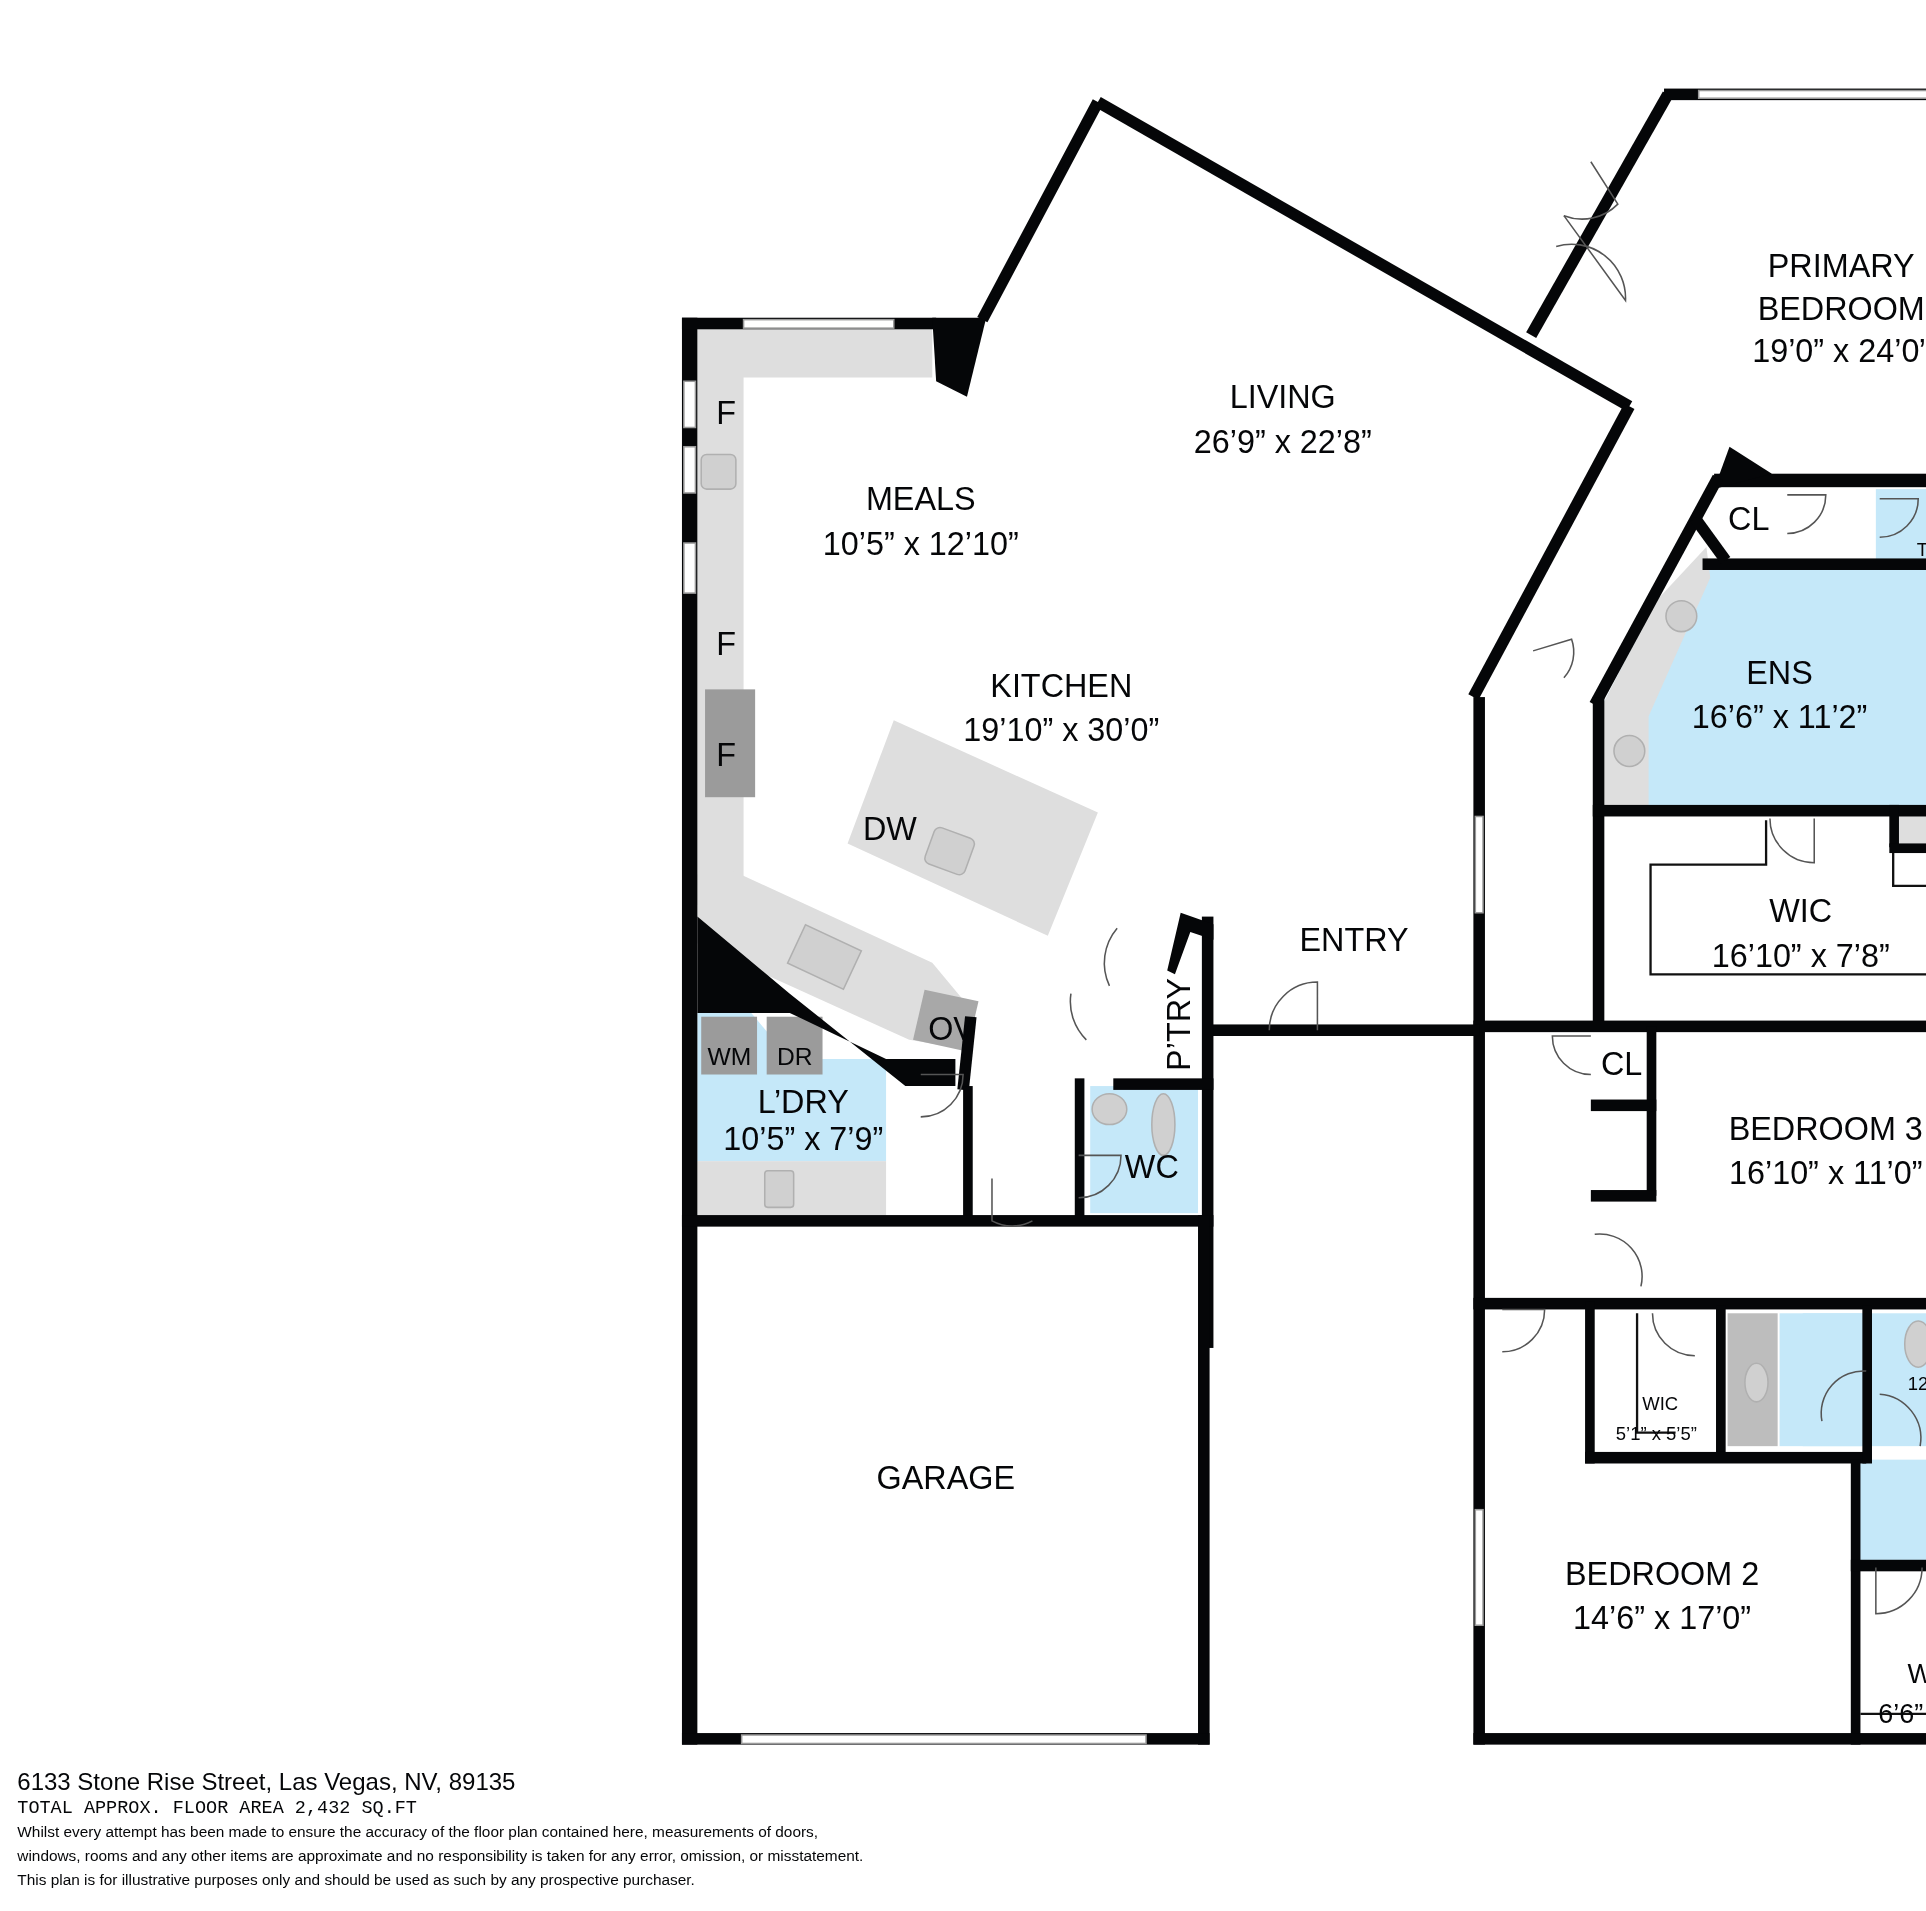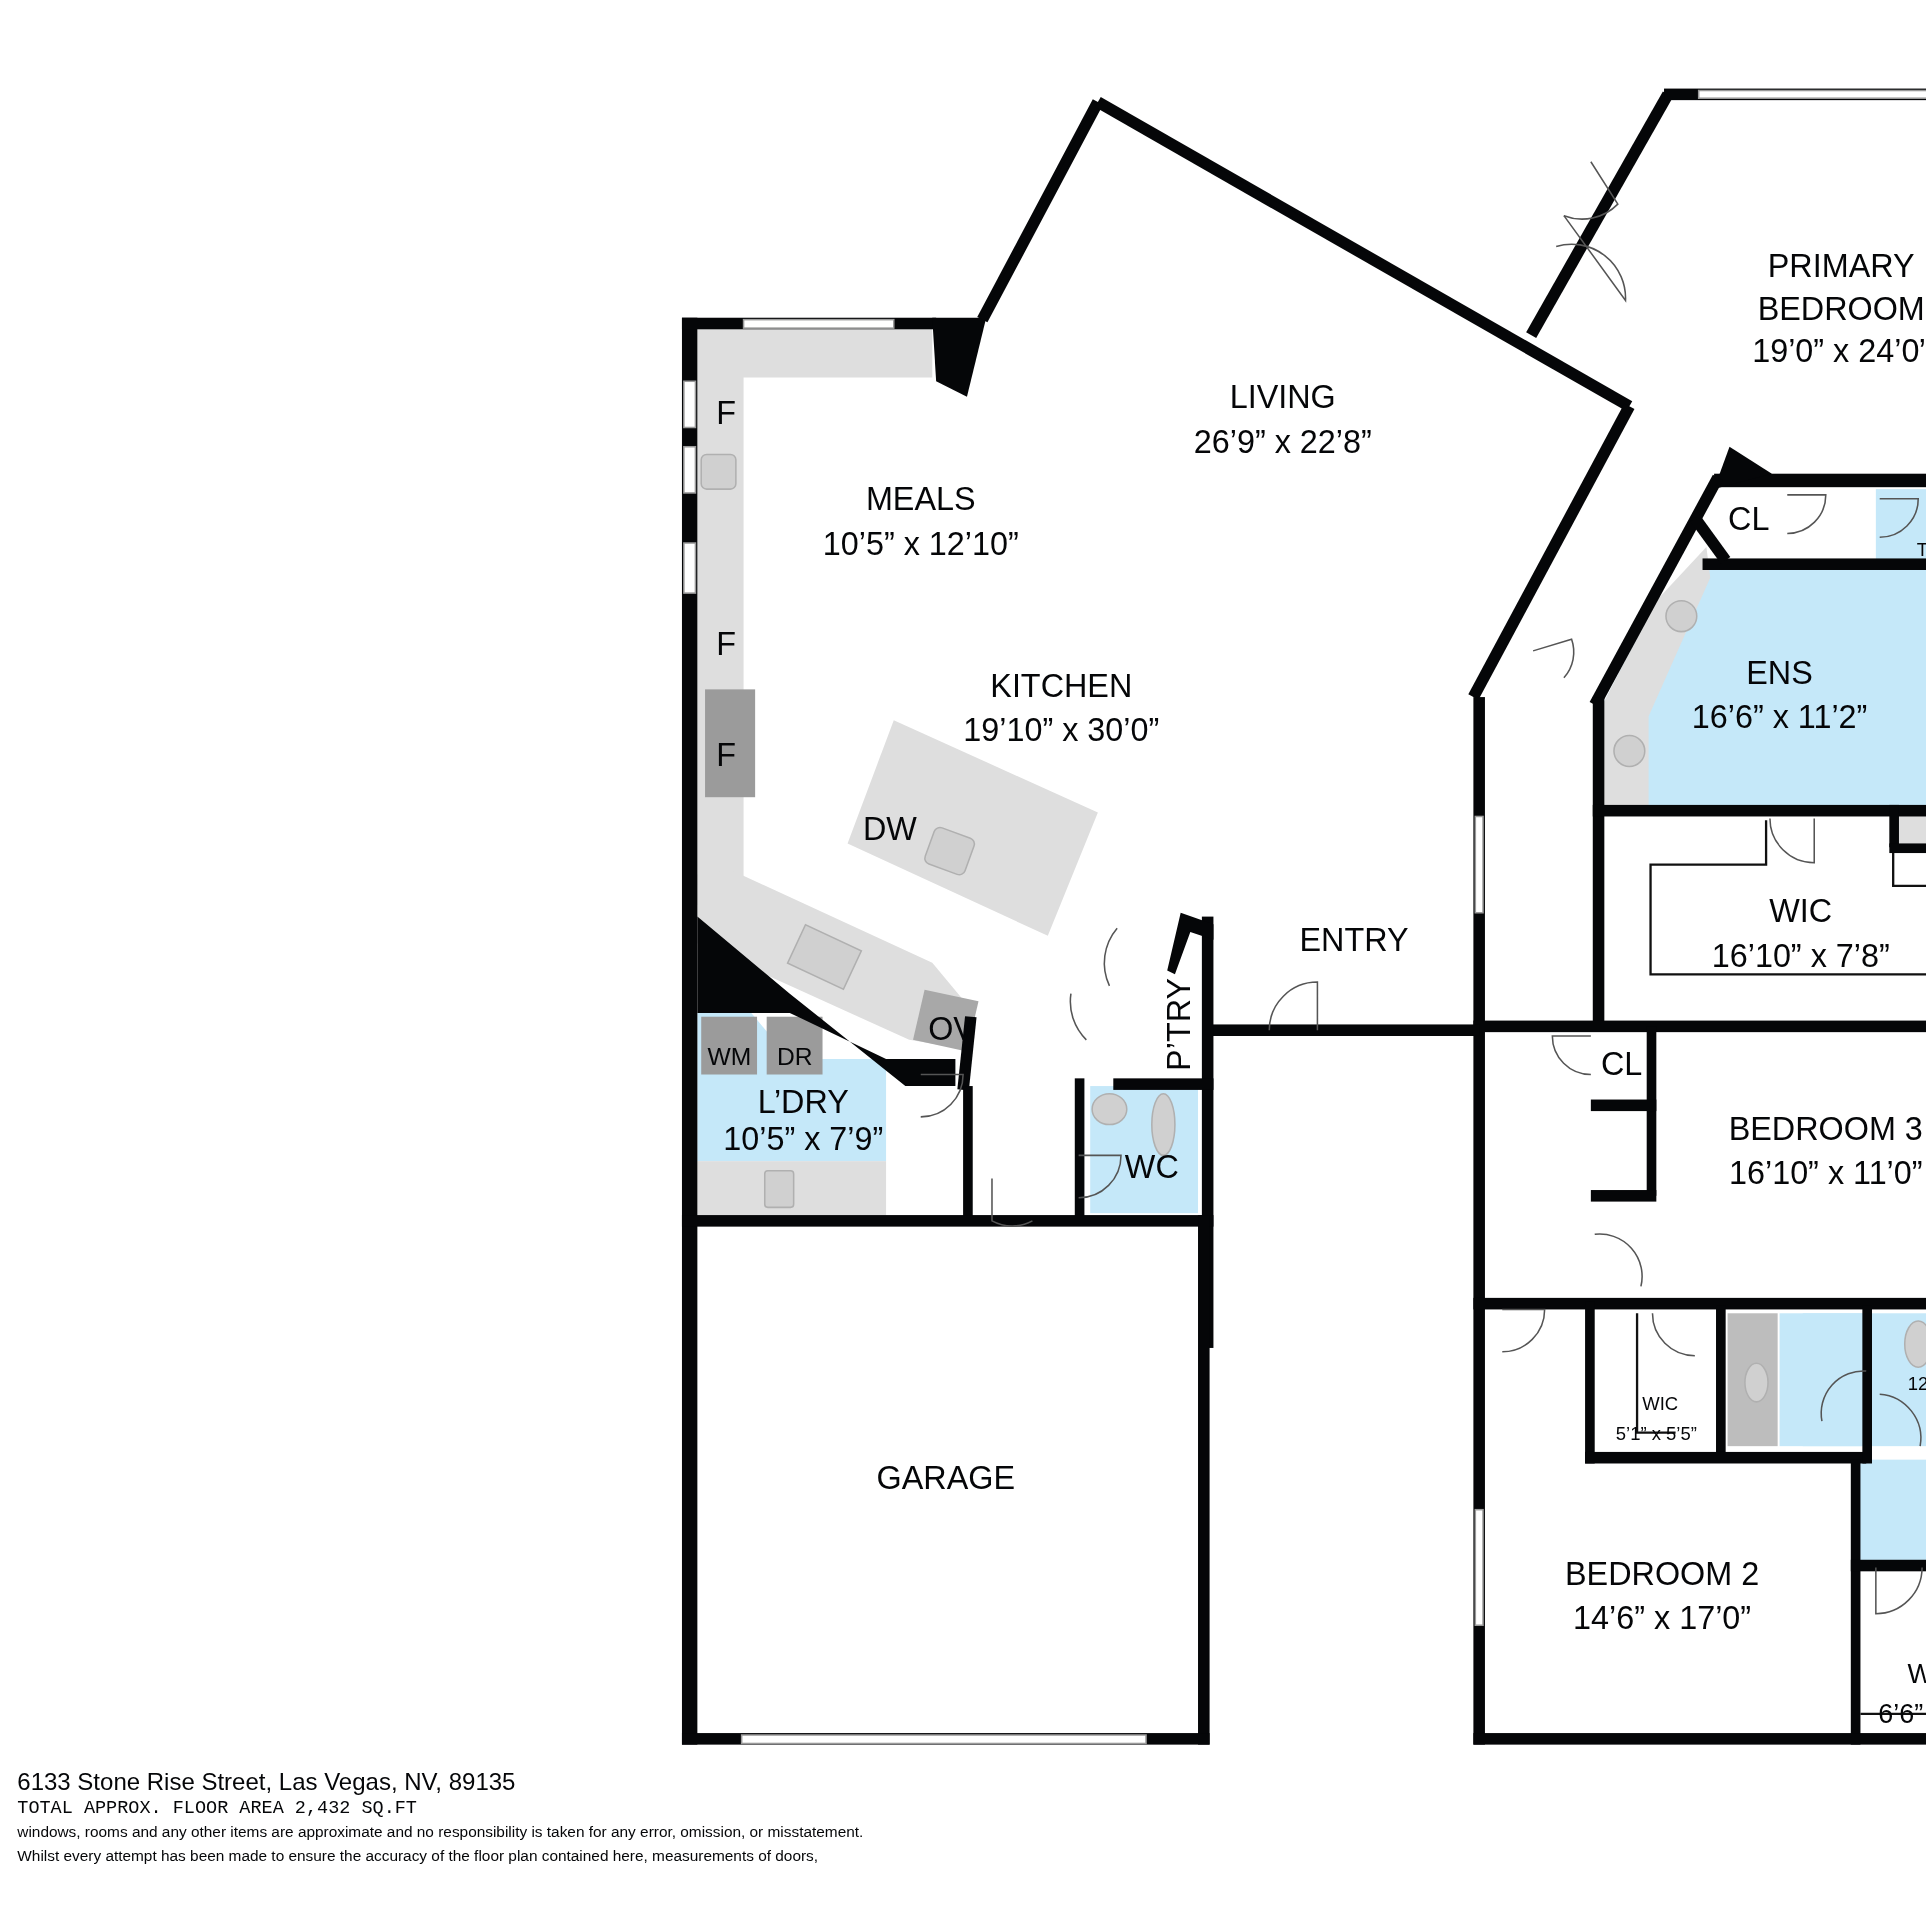--- a/index.html
+++ b/index.html
@@ -239,16 +239,17 @@
     <text class="lbl room-name" x="2310" y="2180">DW</text>
     <text class="lbl room-name" x="2470" y="2700">OV</text>
     <text class="lbl tiny" x="1893" y="2765" style="font-size:64px">WM</text>
     <text class="lbl tiny" x="2063" y="2765" style="font-size:64px">DR</text>
   </g>
 </svg>
 
 <div class="footer">
   <span class="addr">6133 Stone Rise Street, Las Vegas, NV, 89135</span>
   <span class="area">TOTAL APPROX. FLOOR AREA 2,432 SQ.FT</span>
+  <span class="disc">Whilst every attempt has been made to ensure the accuracy of the floor plan contained here, measurements of doors,</span>
   <span class="disc">windows, rooms and any other items are approximate and no responsibility is taken for any error, omission, or misstatement.</span>
-  <span class="disc">Whilst every attempt has been made to ensure the accuracy of the floor plan contained here, measurements of doors,</span>
+  <span class="disc">This plan is for illustrative purposes only and should be used as such by any prospective purchaser.</span>
 </div>
 
 
 </body></html>

